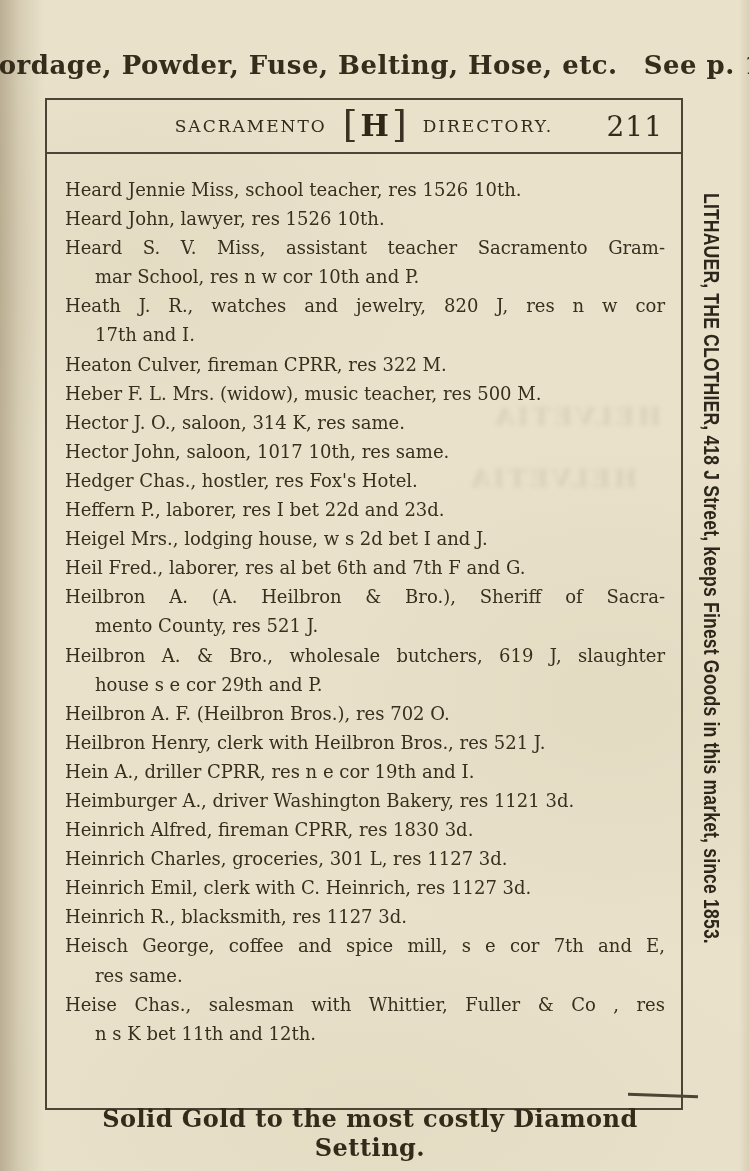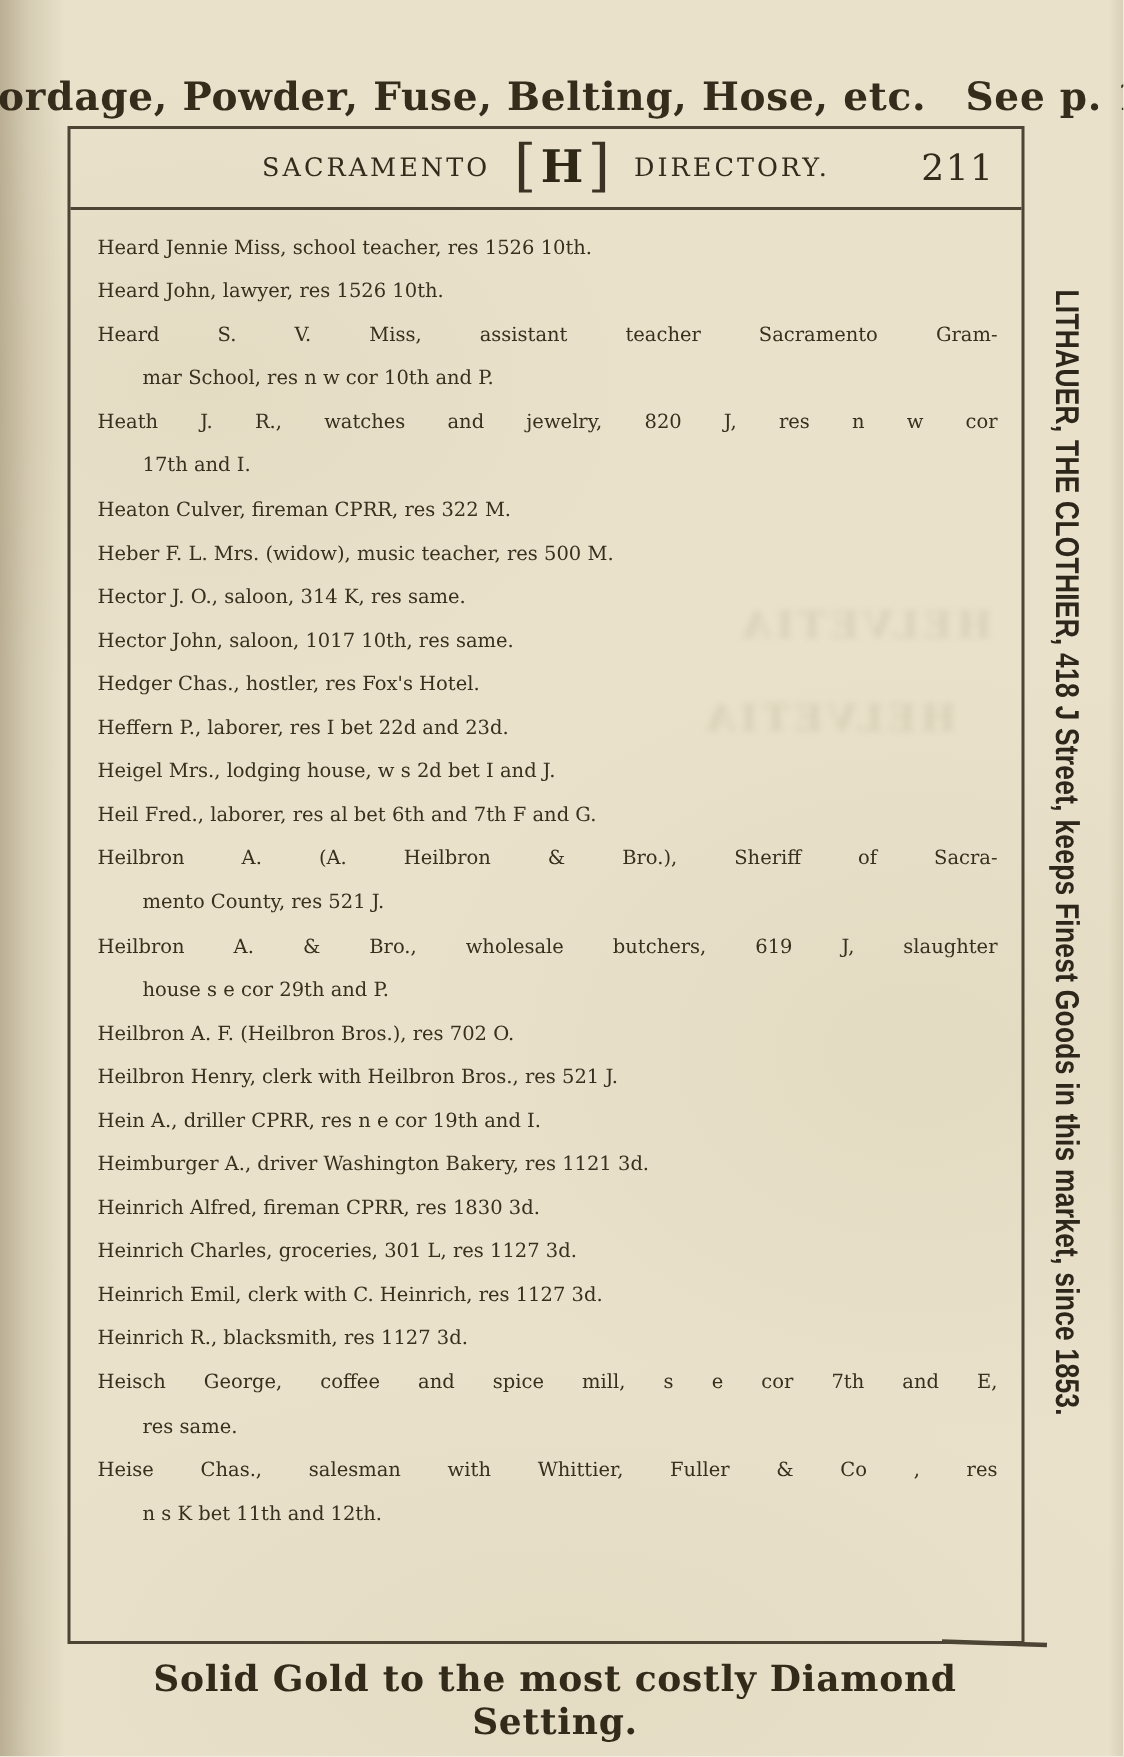--- a/index.html
+++ b/index.html
@@ -24,39 +24,39 @@
     background:linear-gradient(270deg, rgba(97,80,44,0.12), rgba(97,80,44,0));
     pointer-events:none;
   }
   .top-ad{
     position:absolute;left:45px;top:50px;width:660px;
     display:flex;justify-content:center;align-items:baseline;gap:26px;
     font-weight:bold;font-size:26px;letter-spacing:0.5px;color:#352c1b;
     white-space:nowrap;
   }
   .box{
-    position:absolute;left:45px;top:84px;width:638px;height:1012px;
+    position:absolute;left:45px;top:98px;width:638px;height:1012px;
     border:2px solid var(--border,#4c4434);
     box-sizing:border-box;
   }
   .box-header{
     position:relative;height:52px;border-bottom:2px solid var(--border,#4c4434);
     display:flex;align-items:center;justify-content:center;gap:16px;
   }
   .hdr-caps{font-size:17px;letter-spacing:2px;color:#332b1c;}
   .emblem{display:flex;align-items:center;line-height:1;}
   .emblem .bracket{font-size:38px;font-weight:400;color:#3a3222;transform:translateY(-2px);}
   .emblem .letter{font-size:30px;font-weight:bold;margin:0 3px;color:#2f2817;}
   .pageno{
     position:absolute;right:18px;top:50%;transform:translateY(-50%);
-    font-size:24px;letter-spacing:1px;color:#332b1c;
+    font-size:28px;letter-spacing:1px;color:#332b1c;
   }
   .entries{
     padding:11px 16px 0 18px;
-    font-size:13px;line-height:29.1px;color:#37301e;
+    font-size:18px;line-height:29.1px;color:#37301e;margin-top:10px;
   }
   .entry .line{white-space:nowrap;overflow:visible;}
   .entry .line.fill{white-space:normal;text-align:justify;text-align-last:justify;}
   .entry .line.cont{padding-left:30px;}
   .side-ad{
     position:absolute;left:692px;top:193px;height:835px;width:32px;
     writing-mode:vertical-rl;text-orientation:mixed;
     font-family:"Liberation Sans", sans-serif;font-weight:bold;font-size:22px;
     letter-spacing:0.2px;color:#2c261b;white-space:nowrap;
   }

